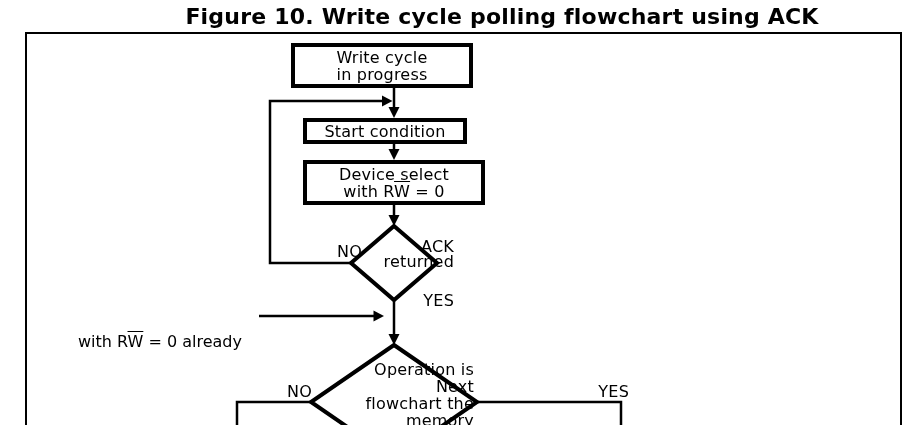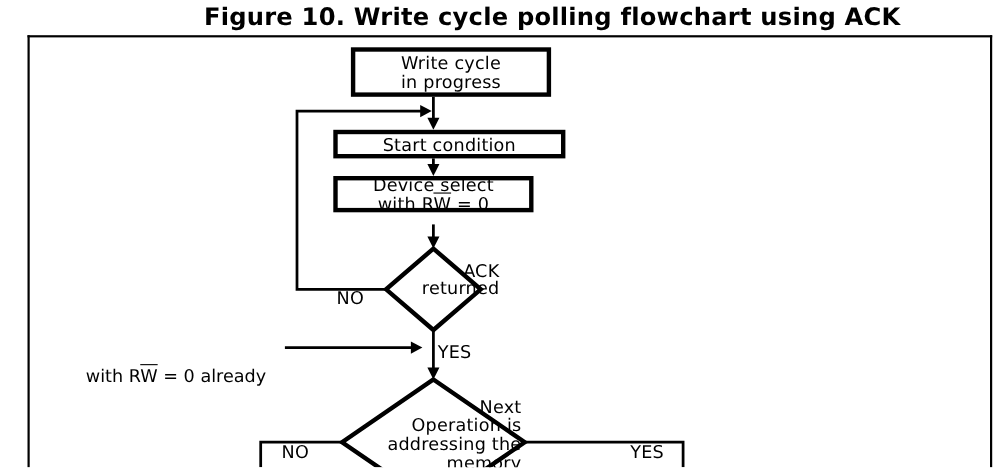--- a/index.html
+++ b/index.html
@@ -48,24 +48,23 @@
   .dia-text {
     position: absolute;
     text-align: right;
     font-size: 16px;
     line-height: 17px;
     letter-spacing: 0.2px;
   }
   .edge-label {
     position: absolute;
     width: 56px;
-    text-align: left;
+    text-align: right;
     font-size: 16px;
     letter-spacing: 0.2px;
-    margin-top: 19px;
   }
   .annotation {
     position: absolute;
     left: 78px; top: 294px;
     font-size: 16px;
     line-height: 19px;
     white-space: pre;
   }
 </style>
 </head>
@@ -93,43 +92,43 @@
     <g fill="#000000" stroke="none">
       <polygon points="394,118 388.5,107 399.5,107"></polygon>
       <polygon points="392.5,101 382,95.5 382,106.5"></polygon>
       <polygon points="394,160 388.5,149 399.5,149"></polygon>
       <polygon points="394,226 388.5,215 399.5,215"></polygon>
       <polygon points="394,345 388.5,334 399.5,334"></polygon>
       <polygon points="384,316 373.5,310.5 373.5,321.5"></polygon>
     </g>
   </svg>
 
-  <div class="node" style="left:319px; top:43px; width:182px; height:45px;">
+  <div class="node" style="left:291px; top:43px; width:182px; height:45px;">
     <div class="tline">Write cycle</div>
     <div class="tline">in progress</div>
   </div>
 
-  <div class="node" style="left:303px; top:118px; width:211px; height:26px;">
+  <div class="node" style="left:303px; top:118px; width:164px; height:26px;">
     <div class="tline">Start condition</div>
   </div>
 
-  <div class="node" style="left:303px; top:160px; width:182px; height:33px;">
+  <div class="node" style="left:303px; top:160px; width:182px; height:45px;">
     <div class="tline">Device select</div>
     <div class="tline"><span>with R</span><span class="ov">W</span><span> = 0</span></div>
   </div>
 
   <div class="dia-text" style="left:334px; top:239px; width:120px; line-height:15px;">
     <div class="tline">ACK</div>
     <div class="tline">returned</div>
   </div>
 
   <div class="dia-text" style="left:314px; top:361px; width:160px;">
+    <div class="tline">Operation is</div>
     <div class="tline">Next</div>
-    <div class="tline">Operation is</div>
-    <div class="tline">addressing the</div>
+    <div class="tline">flowchart the</div>
     <div class="tline">memory</div>
   </div>
 
   <div class="edge-label" style="left:306px; top:242px;">NO</div>
   <div class="edge-label" style="left:398px; top:291px;">YES</div>
   <div class="edge-label" style="left:256px; top:382px;">NO</div>
   <div class="edge-label" style="left:573px; top:382px;">YES</div>
 
   <div class="annotation">
     <div class="tline"><span>with R</span><span class="ov">W</span><span> = 0 already</span></div>

